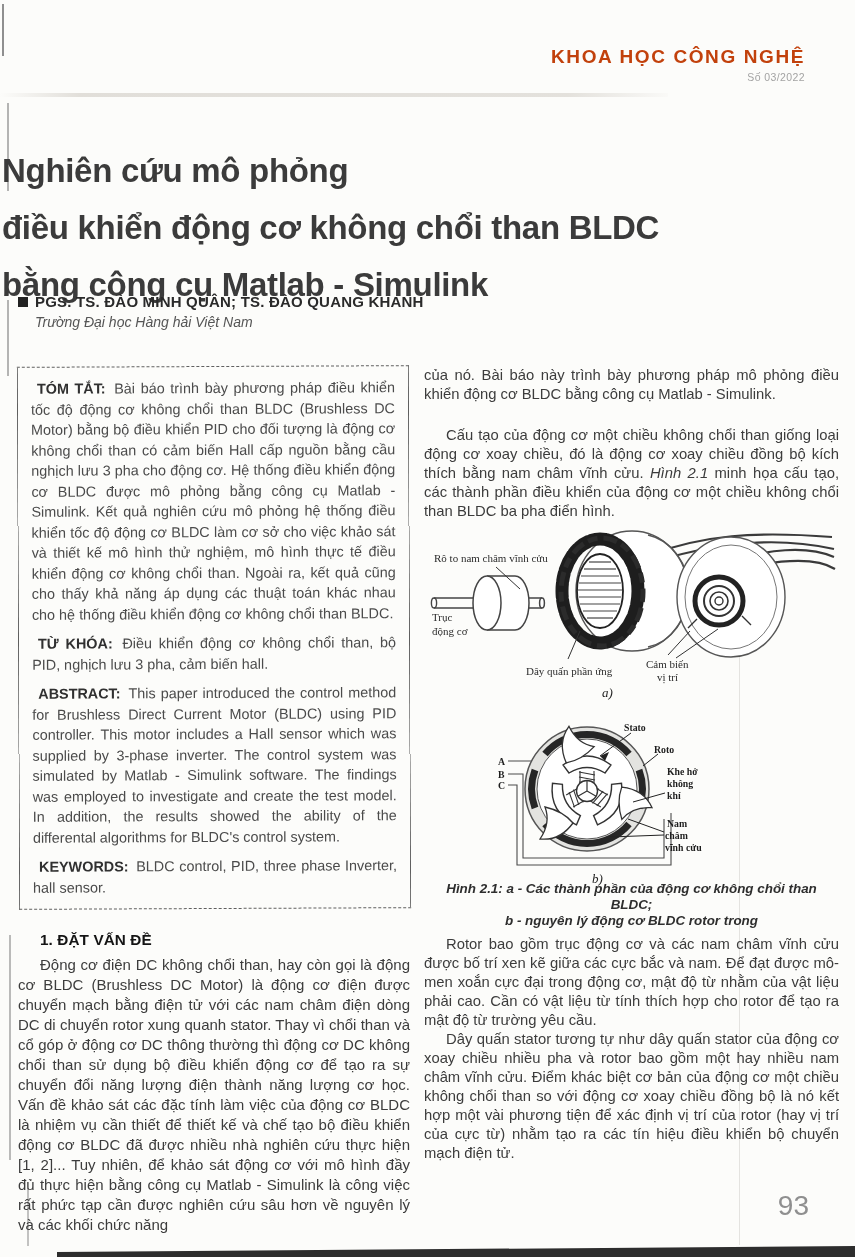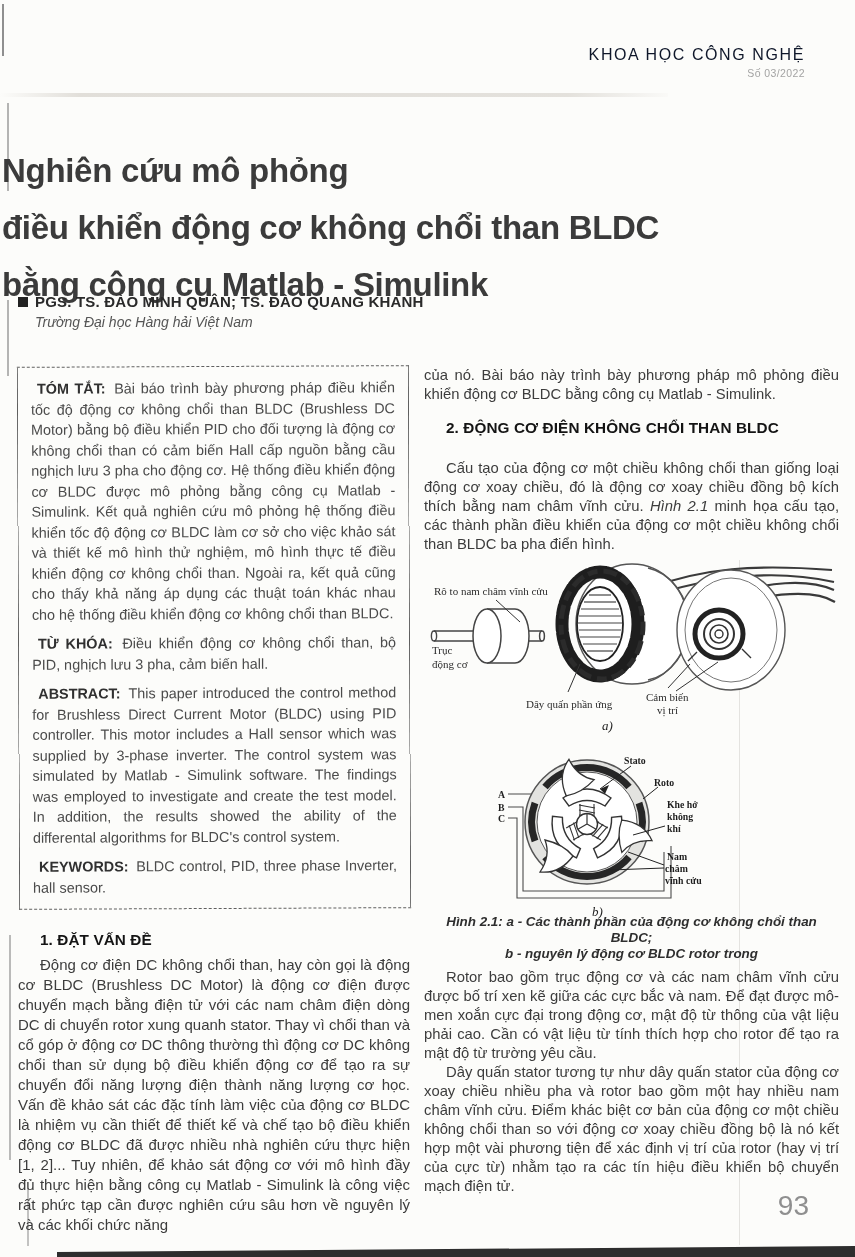--- a/index.html
+++ b/index.html
@@ -11,21 +11,21 @@
   }
   
   .edge-line{position:absolute;background:#6b6b6b;width:2px;opacity:.75;}
   .fold-line{position:absolute;width:1px;background:rgba(120,115,108,.18);}
   .header-rule{position:absolute;left:0;top:93px;width:668px;height:4px;
     background:linear-gradient(to right,rgba(205,200,192,0),rgba(203,198,190,.55) 12%,rgba(203,198,190,.5) 85%,rgba(208,203,196,.05));}
   .bottom-bar{position:absolute;left:57px;top:1246px;width:798px;height:11px;background:#2d2d2d;
     clip-path:polygon(0 55%,100% 0,100% 100%,0 100%);}
   
   .journal-head{position:absolute;top:46px;right:50px;text-align:right;}
-  .journal-name{font-size:16px;letter-spacing:1.6px;color:#0f172a;font-weight:400;}
+  .journal-name{font-size:19px;letter-spacing:1.6px;color:#c2410c;font-weight:700;}
   .journal-issue{font-size:10.5px;color:#a3a3a3;margin-top:3px;letter-spacing:.4px;}
   
   .title{position:absolute;left:2px;top:142px;width:740px;color:#3b3b3b;
     font-size:33px;font-weight:600;line-height:57px;letter-spacing:-.3px;}
   
   .byline{position:absolute;left:18px;top:293px;}
   .authors-row{display:flex;align-items:center;}
   .sq-bullet{width:10px;height:10px;background:#222;display:inline-block;margin-right:7px;flex:none;}
   .author-names{font-size:15px;font-weight:700;color:#2a2a2a;letter-spacing:.2px;}
   .affiliation{font-size:14px;font-style:italic;color:#555;margin:4px 0 0 17px;}
@@ -104,21 +104,20 @@
       <p><span class="abs-lbl">TỪ KHÓA:</span> <span>Điều khiển động cơ không chổi than, bộ PID, nghịch lưu 3 pha, cảm biến hall.</span></p>
       <p><span class="abs-lbl">ABSTRACT:</span> <span>This paper introduced the control method for Brushless Direct Current Motor (BLDC) using PID controller. This motor includes a Hall sensor which was supplied by 3-phase inverter. The control system was simulated by Matlab - Simulink software. The findings was employed to investigate and create the test model. In addition, the results showed the ability of the differental algorithms for BLDC's control system.</span></p>
       <p><span class="abs-lbl">KEYWORDS:</span> <span>BLDC control, PID, three phase Inverter, hall sensor.</span></p>
     </div>
     <h3 class="sec-head h-s1">1. ĐẶT VẤN ĐỀ</h3>
     <p class="body-txt indent p-s1">Động cơ điện DC không chổi than, hay còn gọi là động cơ BLDC (Brushless DC Motor) là động cơ điện được chuyển mạch bằng điện tử với các nam châm điện dòng DC di chuyển rotor xung quanh stator. Thay vì chổi than và cổ góp ở động cơ DC thông thường thì động cơ DC không chổi than sử dụng bộ điều khiển động cơ để tạo ra sự chuyển đổi năng lượng điện thành năng lượng cơ học. Vấn đề khảo sát các đặc tính làm việc của động cơ BLDC là nhiệm vụ cần thiết để thiết kế và chế tạo bộ điều khiển động cơ BLDC đã được nhiều nhà nghiên cứu thực hiện [1, 2]... Tuy nhiên, để khảo sát động cơ với mô hình đầy đủ thực hiện bằng công cụ Matlab - Simulink là công việc rất phức tạp cần được nghiên cứu sâu hơn về nguyên lý và các khối chức năng</p>
   </div>
 
   <div class="col-right">
     <p class="body-txt">của nó. Bài báo này trình bày phương pháp mô phỏng điều khiển động cơ BLDC bằng công cụ Matlab - Simulink.</p>
-    <h3 class="sec-head h-s2">2. ĐỘNG CƠ ĐIỆN KHÔNG CHỔI THAN BLDC</h3>
     <p class="body-txt indent p-s2"><span>Cấu tạo của động cơ một chiều không chổi than giống loại động cơ xoay chiều, đó là động cơ xoay chiều đồng bộ kích thích bằng nam châm vĩnh cửu. </span><span class="em-ref">Hình 2.1</span><span> minh họa cấu tạo, các thành phần điều khiển của động cơ một chiều không chổi than BLDC ba pha điển hình.</span></p>
 
     <div class="fig-a">
       <svg width="412" height="190" viewBox="0 0 412 190">
 
         <g class="ink" stroke-width="2.2">
           <path d="M225,26 C280,6 330,2 408,8"></path>
           <path d="M232,32 C300,12 355,8 410,20"></path>
           <path d="M298,34 C345,20 382,16 410,28"></path>
           <path d="M306,42 C355,30 392,28 411,40"></path>
@@ -267,19 +266,19 @@
         <text class="fb-label" x="74" y="70">C</text>
         <text class="sub-label" x="168" y="164">b)</text>
       </svg>
     </div>
 
     <div class="caption">
       <div>Hình 2.1: a - Các thành phần của động cơ không chổi than BLDC;</div>
       <div>b - nguyên lý động cơ BLDC rotor trong</div>
     </div>
 
-    <p class="body-txt indent p-after-fig">Rotor bao gồm trục động cơ và các nam châm vĩnh cửu được bố trí xen kẽ giữa các cực bắc và nam. Để đạt được mô-men xoắn cực đại trong động cơ, mật độ từ thông của vật liệu phải cao. Cần có vật liệu từ tính thích hợp cho rotor để tạo ra mật độ từ trường yêu cầu.</p>
+    <p class="body-txt indent p-after-fig">Rotor bao gồm trục động cơ và các nam châm vĩnh cửu được bố trí xen kẽ giữa các cực bắc và nam. Để đạt được mô-men xoắn cực đại trong động cơ, mật độ từ nhằm của vật liệu phải cao. Cần có vật liệu từ tính thích hợp cho rotor để tạo ra mật độ từ trường yêu cầu.</p>
     <p class="body-txt indent" style="margin-top:0;">Dây quấn stator tương tự như dây quấn stator của động cơ xoay chiều nhiều pha và rotor bao gồm một hay nhiều nam châm vĩnh cửu. Điểm khác biệt cơ bản của động cơ một chiều không chổi than so với động cơ xoay chiều đồng bộ là nó kết hợp một vài phương tiện để xác định vị trí của rotor (hay vị trí của cực từ) nhằm tạo ra các tín hiệu điều khiển bộ chuyển mạch điện tử.</p>
   </div>
 
   <div class="page-num">93</div>
 
 </div>
 
 </body></html>

